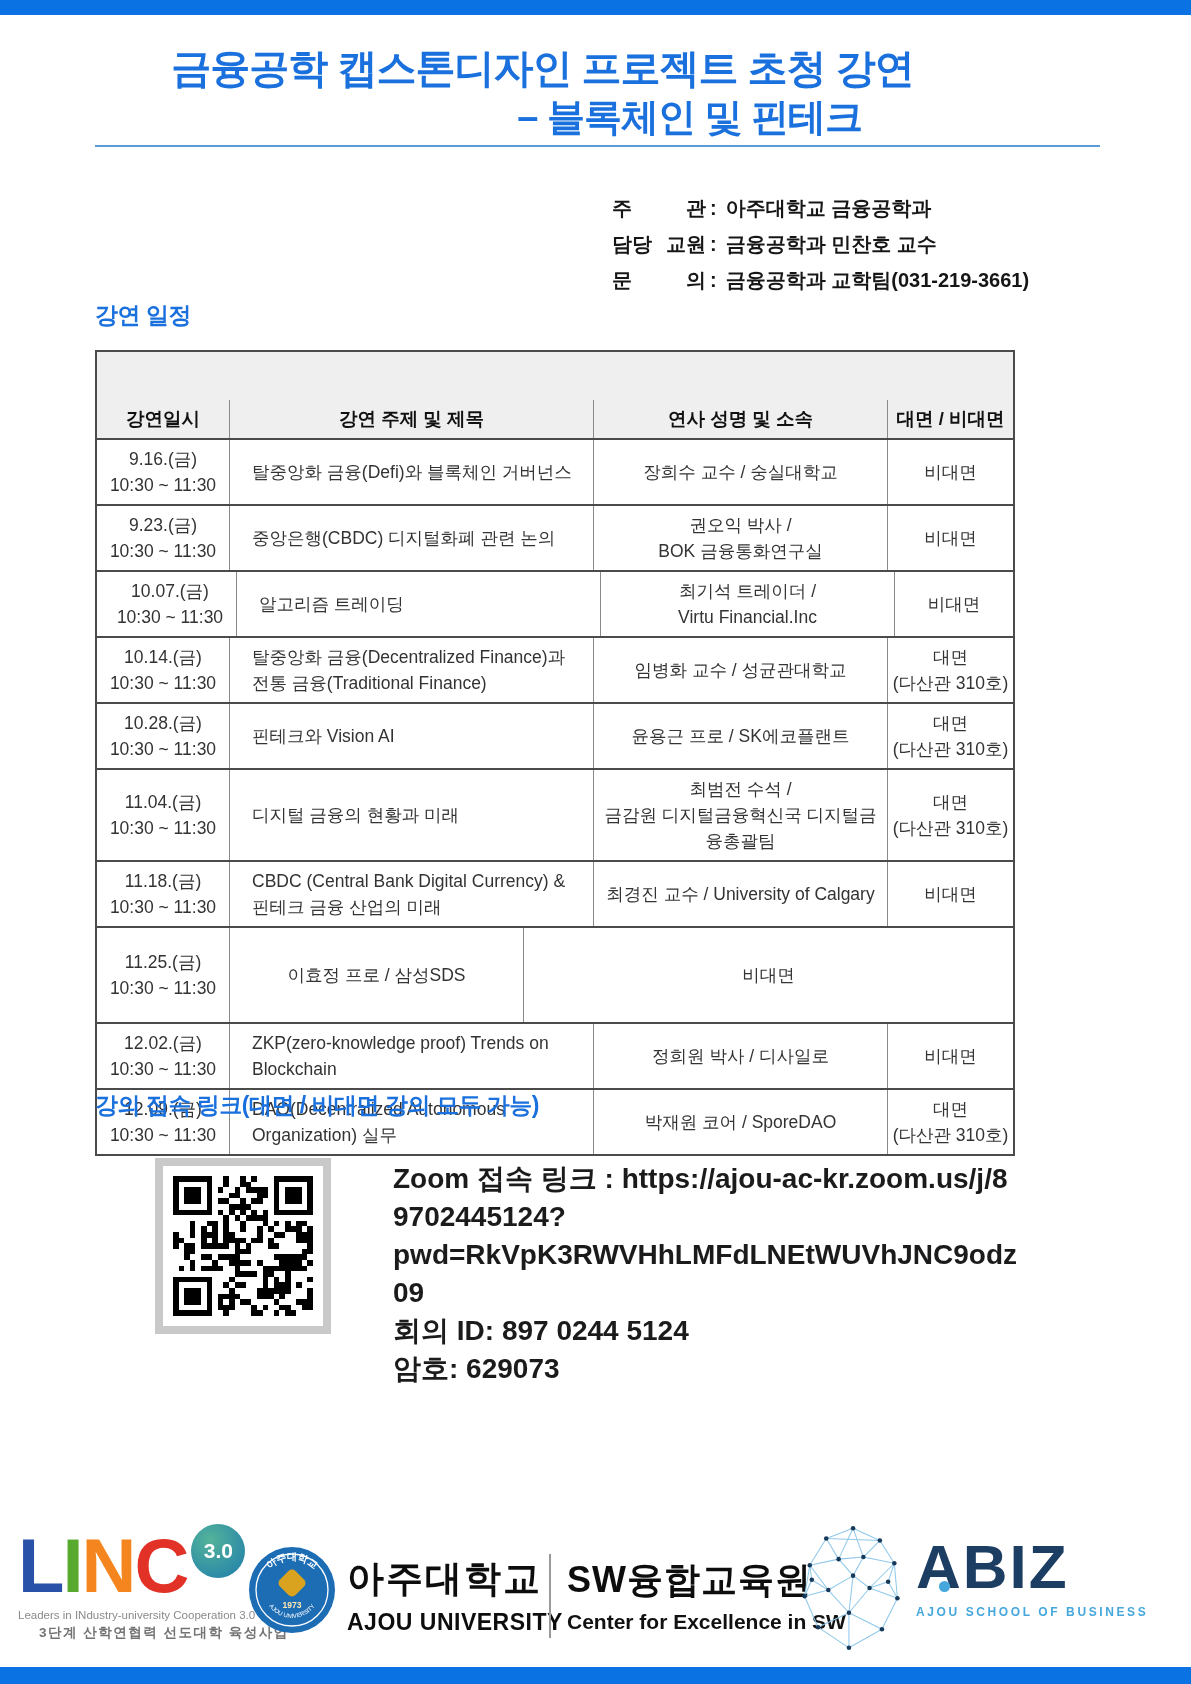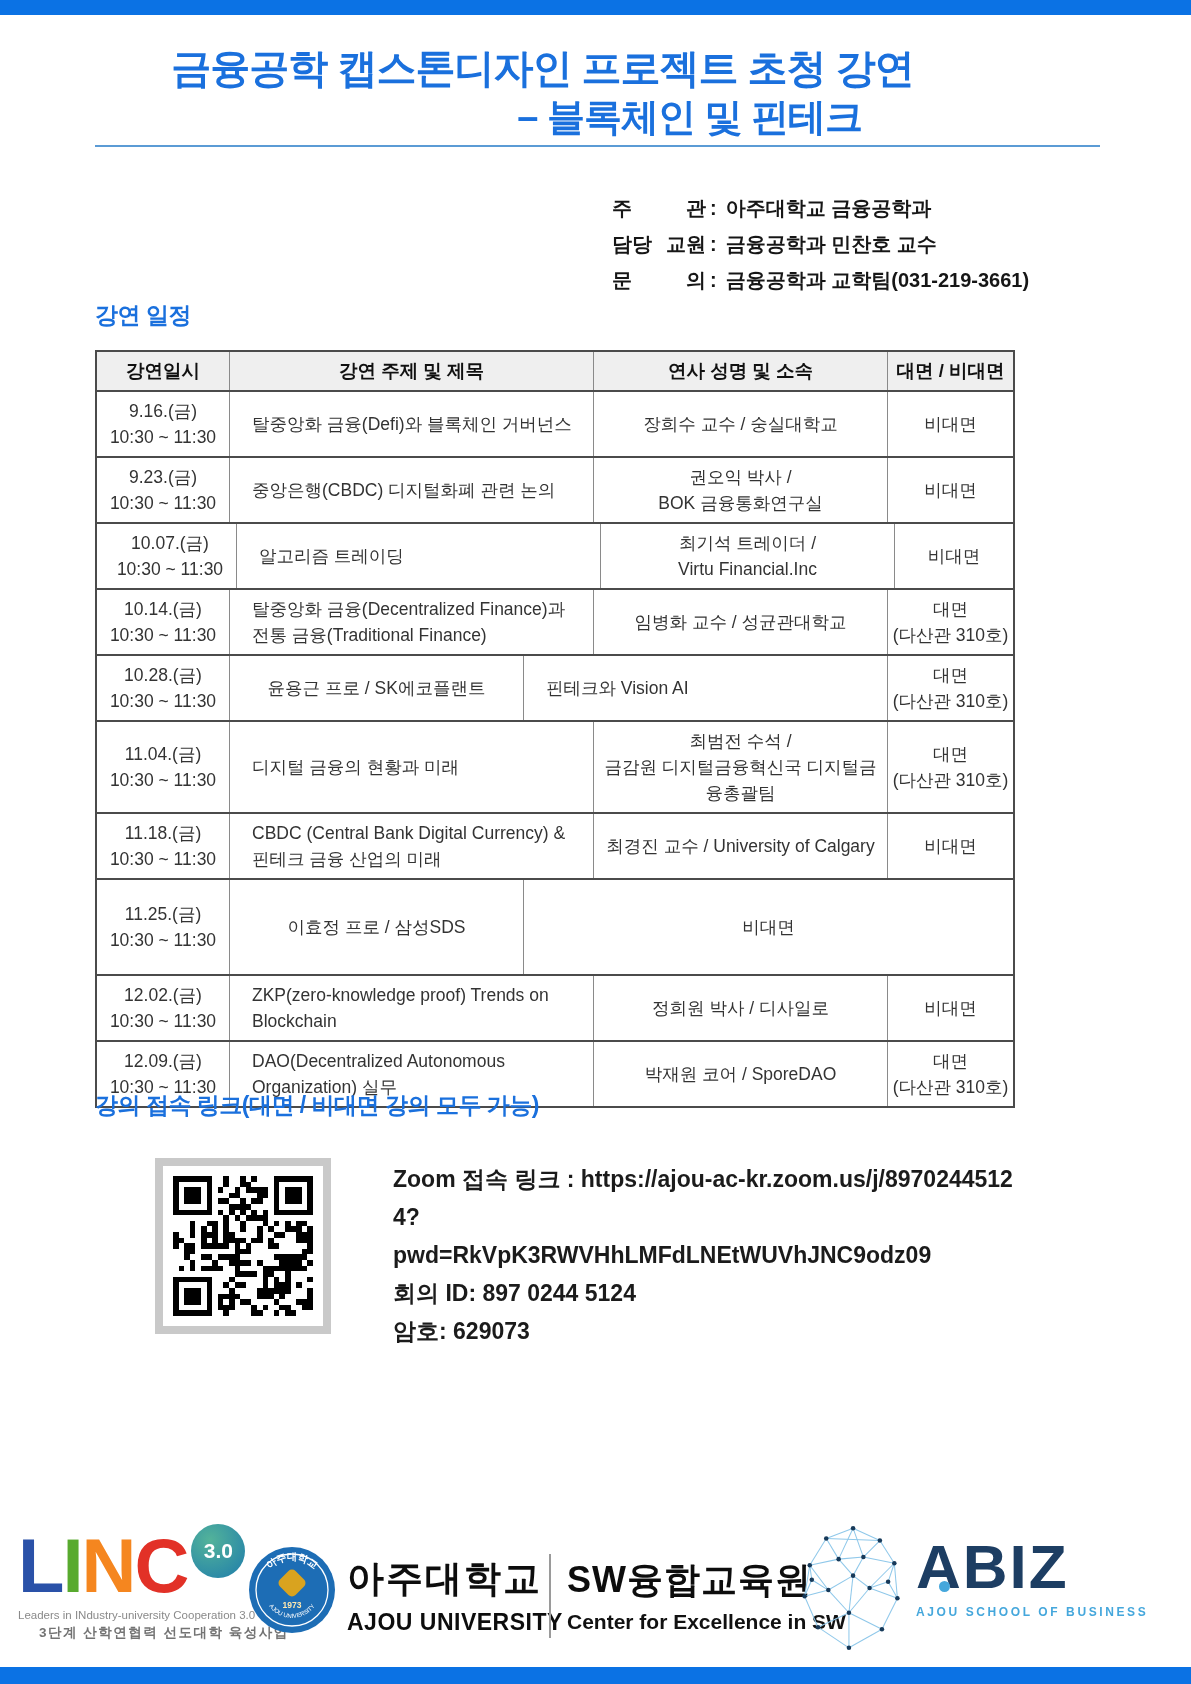--- a/index.html
+++ b/index.html
@@ -18,34 +18,34 @@
   .org-label{display:inline-block;width:94px;text-align:justify;text-align-last:justify;}
   .org-colon{padding:0 9px 0 4px;}
 
   .section-heading{position:absolute;left:95px;font-size:23px;font-weight:700;color:#1a70dd;letter-spacing:-0.5px;}
   .heading-schedule{top:300px;}
   .heading-access{top:1090px;}
 
   .schedule-table{position:absolute;left:95px;top:350px;width:920px;box-sizing:border-box;
                   border:2px solid #4b4b4b;font-size:17.5px;color:#333;}
   .thead{display:flex;background:#efefef;border-bottom:2px solid #4b4b4b;font-weight:700;color:#111;font-size:18.5px;}
-  .thead .tcell{min-height:38px;}
+  .thead .tcell{min-height:38px;margin-top:48px;}
   .trow{display:flex;border-bottom:2px solid #4b4b4b;}
   .trow:last-child{border-bottom:none;}
   .tcell{display:flex;flex-direction:column;justify-content:center;align-items:center;text-align:center;
          box-sizing:border-box;padding:6px 4px;line-height:26px;}
   .c-date{width:133px;border-right:1px solid #8a8a8a;}
   .c-topic{width:364px;border-right:1px solid #8a8a8a;}
   .c-speaker{width:294px;border-right:1px solid #8a8a8a;}
   .c-mode{flex:1;}
   .tbody .c-topic{align-items:flex-start;text-align:left;padding-left:22px;padding-right:10px;}
 
   .access-row{position:absolute;left:155px;top:1158px;display:flex;}
   .qr-frame{box-sizing:content-box;border:8px solid #c9c9c9;background:#fff;padding:10px;width:140px;height:140px;}
-  .access-text{margin-left:62px;margin-top:2px;width:625px;font-size:23px;font-weight:700;color:#1b1b1b;line-height:38px;}
+  .access-text{margin-left:62px;margin-top:2px;width:625px;font-size:28px;font-weight:700;color:#1b1b1b;line-height:38px;}
   .access-text .wrap{word-break:break-all;}
 
   .footer{position:absolute;left:0;top:1526px;width:1191px;height:142px;}
   .linc{position:absolute;left:18px;top:2px;}
   .linc-letters{display:flex;align-items:flex-start;}
   .linc-letter{font-size:76px;font-weight:800;line-height:76px;letter-spacing:-2px;}
   .linc-badge{width:54px;height:54px;border-radius:50%;margin:-4px 0 0 4px;
               background:radial-gradient(circle at 35% 30%,#53b39a,#1e7cab);
               color:#fff;font-size:21px;font-weight:800;display:flex;align-items:center;justify-content:center;}
   .linc-tag-en{font-size:11.5px;color:#8a8a8a;margin-top:5px;}
@@ -167,25 +167,25 @@
           <div class="tcell c-mode">
             <div>대면</div>
             <div>(다산관 310호)</div>
           </div>
         </div>
         <div class="trow" style="min-height: 64px;">
           <div class="tcell c-date">
             <div>10.28.(금)</div>
             <div>10:30 ~ 11:30</div>
           </div>
+          <div class="tcell c-topic">
+            <div>핀테크와 Vision AI</div>
+          </div>
           <div class="tcell c-speaker">
             <div>윤용근 프로 / SK에코플랜트</div>
-          </div>
-          <div class="tcell c-topic">
-            <div>핀테크와 Vision AI</div>
           </div>
           <div class="tcell c-mode">
             <div>대면</div>
             <div>(다산관 310호)</div>
           </div>
         </div>
         <div class="trow" style="min-height: 84px; justify-content: flex-end;">
           <div class="tcell c-date">
             <div>11.04.(금)</div>
             <div>10:30 ~ 11:30</div>

